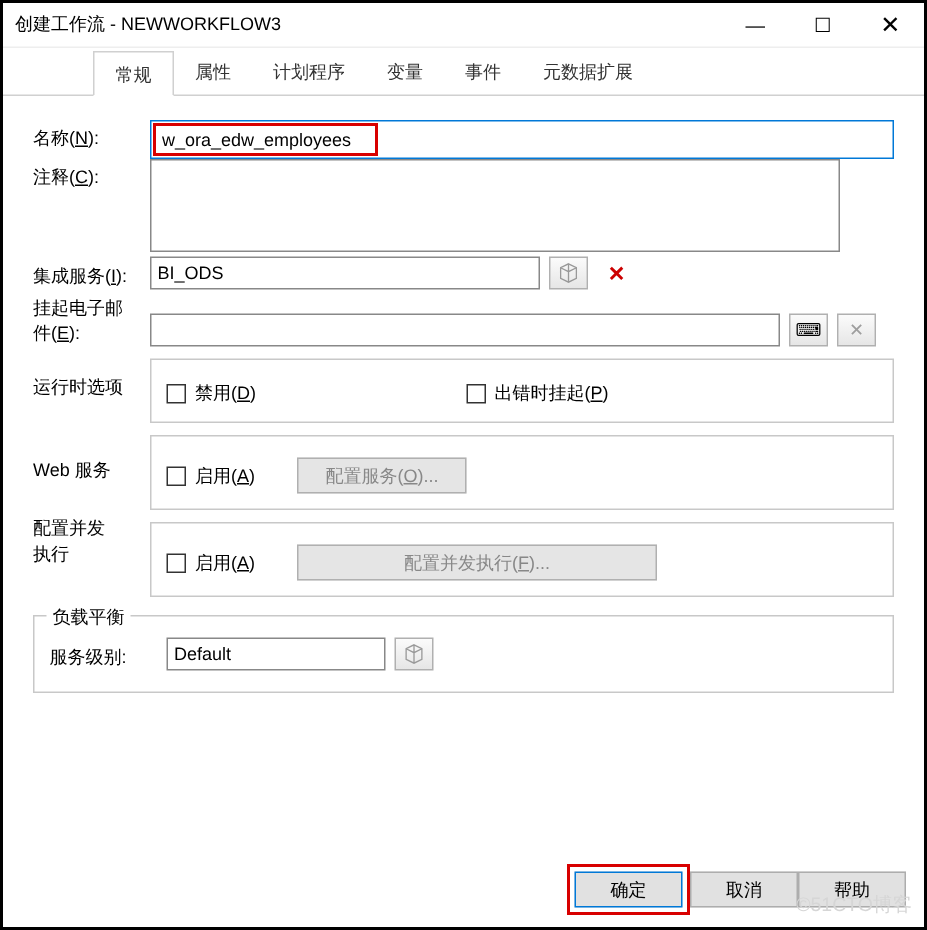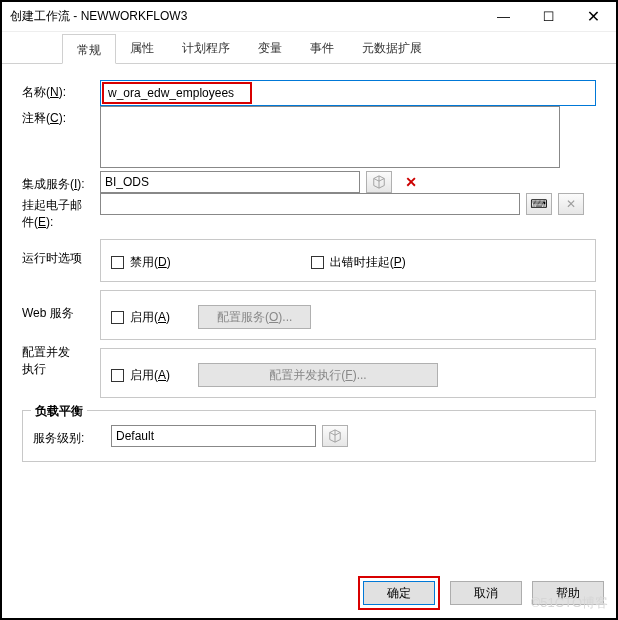--- a/index.html
+++ b/index.html
@@ -25,22 +25,22 @@
   .textarea { width: 460px; height: 62px; border: 1px solid #888; padding: 2px 4px; resize: none; background: #fff; }
   .icon-btn { width: 26px; height: 22px; border: 1px solid #b0b0b0; background: linear-gradient(#fbfbfb,#e6e6e6); display: inline-flex; align-items: center; justify-content: center; margin-left: 6px; }
   .icon-btn.disabled { color: #9e9e9e; }
   .x-red { color: #c00; font-weight: bold; font-size: 14px; }
   .group { border: 1px solid #c8c8c8; padding: 14px 10px 10px; margin-top: 8px; position: relative; }
   .checkbox-row { display: flex; align-items: center; gap: 6px; }
   .cb { width: 13px; height: 13px; border: 1px solid #333; }
   .gray-btn { height: 24px; border: 1px solid #b0b0b0; background: #e5e5e5; color: #888; padding: 0 18px; margin-left: 28px; }
   .gray-btn.wide { width: 240px; }
   .fieldset { border: 1px solid #c8c8c8; margin-top: 12px; padding: 14px 10px 14px; position: relative; }
-  .legend { position: absolute; top: -8px; left: 8px; background: #fff; padding: 0 4px; font-weight: bold; }
-  .btnbar { position: absolute; bottom: 8px; right: 12px; display: flex; gap: 10px; align-items: center; }
+  .legend { position: absolute; top: -8px; left: 8px; background: #fff; padding: 0 4px; }
+  .btnbar { position: absolute; bottom: 8px; right: 12px; display: flex; align-items: center; }
   .dlg-btn { width: 72px; height: 24px; border: 1px solid #adadad; background: #e1e1e1; }
   .dlg-btn.primary { border: 1px solid #0078d7; }
   .btn-hl { border: 2px solid #d80000; padding: 3px; }
   .watermark { position: absolute; bottom: 6px; right: 8px; color: #d6d6d6; font-size: 13px; }
   .cube-ico svg { width: 14px; height: 14px; }
 </style>
 </head>
 <body>
 
 <div class="window">
@@ -85,21 +85,21 @@
           <svg viewBox="0 0 16 16">
               <path d="M8 1l6 3v8l-6 3-6-3V4z M8 1v14 M2 4l6 3 6-3" fill="none" stroke="#999" stroke-width="1"></path>
             </svg>
         </div>
         <div class="icon-btn" style="border:none;background:none;">
             <span class="x-red">✕</span>
           </div>
       </div>
     </div>
 
-    <div class="row" style="align-items:flex-start;">
+    <div class="row" style="align-items:flex-end;">
       <div class="lbl">
         <div>挂起电子邮</div>
           <div>件(<span class="underline">E</span>):</div>
       </div>
       <div class="field" style="display:flex;align-items:center;">
         <input class="txt-input medium" style="">
         <div class="icon-btn">
             <span>⌨</span>
           </div>
         <div class="icon-btn disabled">
@@ -145,21 +145,21 @@
         </div>
         <button class="gray-btn wide">配置并发执行(<span class="underline">F</span>)...</button>
       </div>
     </div>
 
     <div class="fieldset">
       <div class="legend">负载平衡</div>
       <div class="row" style="margin:0;align-items:center;">
         <div class="lbl">服务级别:</div>
         <div style="display:flex;align-items:center;">
-          <input class="txt-input" style="width: 205px;" value="Default">
+          <input class="txt-input" style="width: 146px;" value="Default">
           <div class="icon-btn cube-ico">
             <svg viewBox="0 0 16 16">
                 <path d="M8 1l6 3v8l-6 3-6-3V4z M8 1v14 M2 4l6 3 6-3" fill="none" stroke="#999" stroke-width="1"></path>
               </svg>
           </div>
         </div>
       </div>
     </div>
 
   </div>

